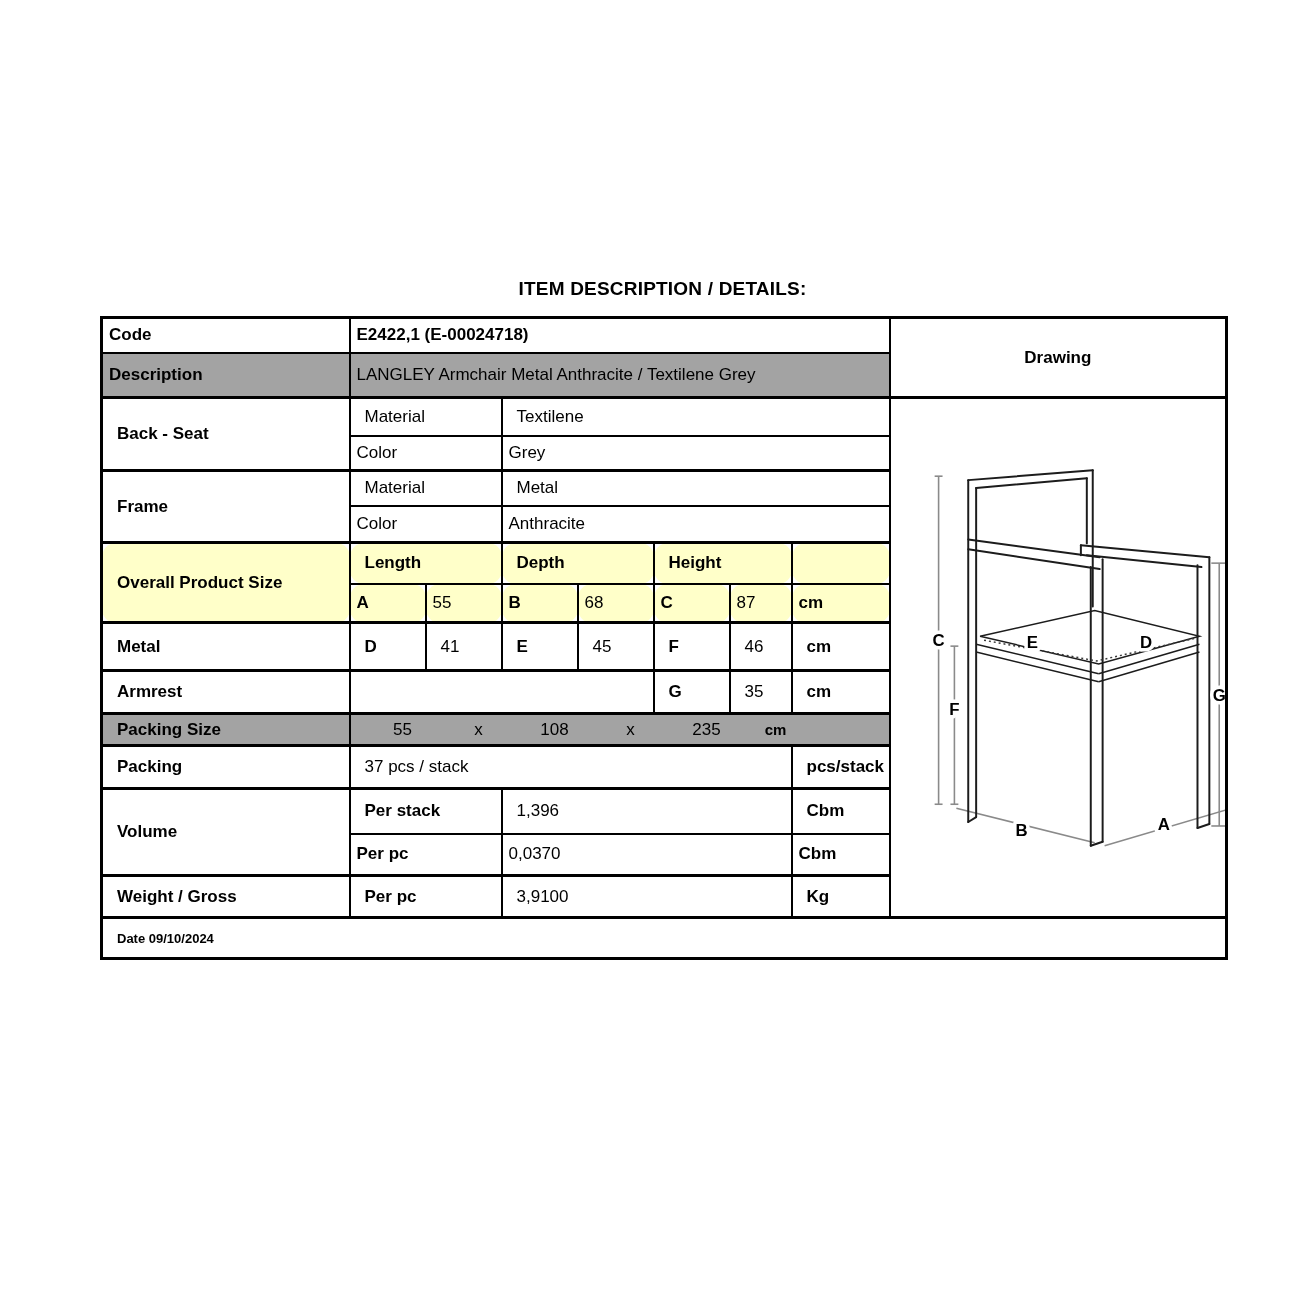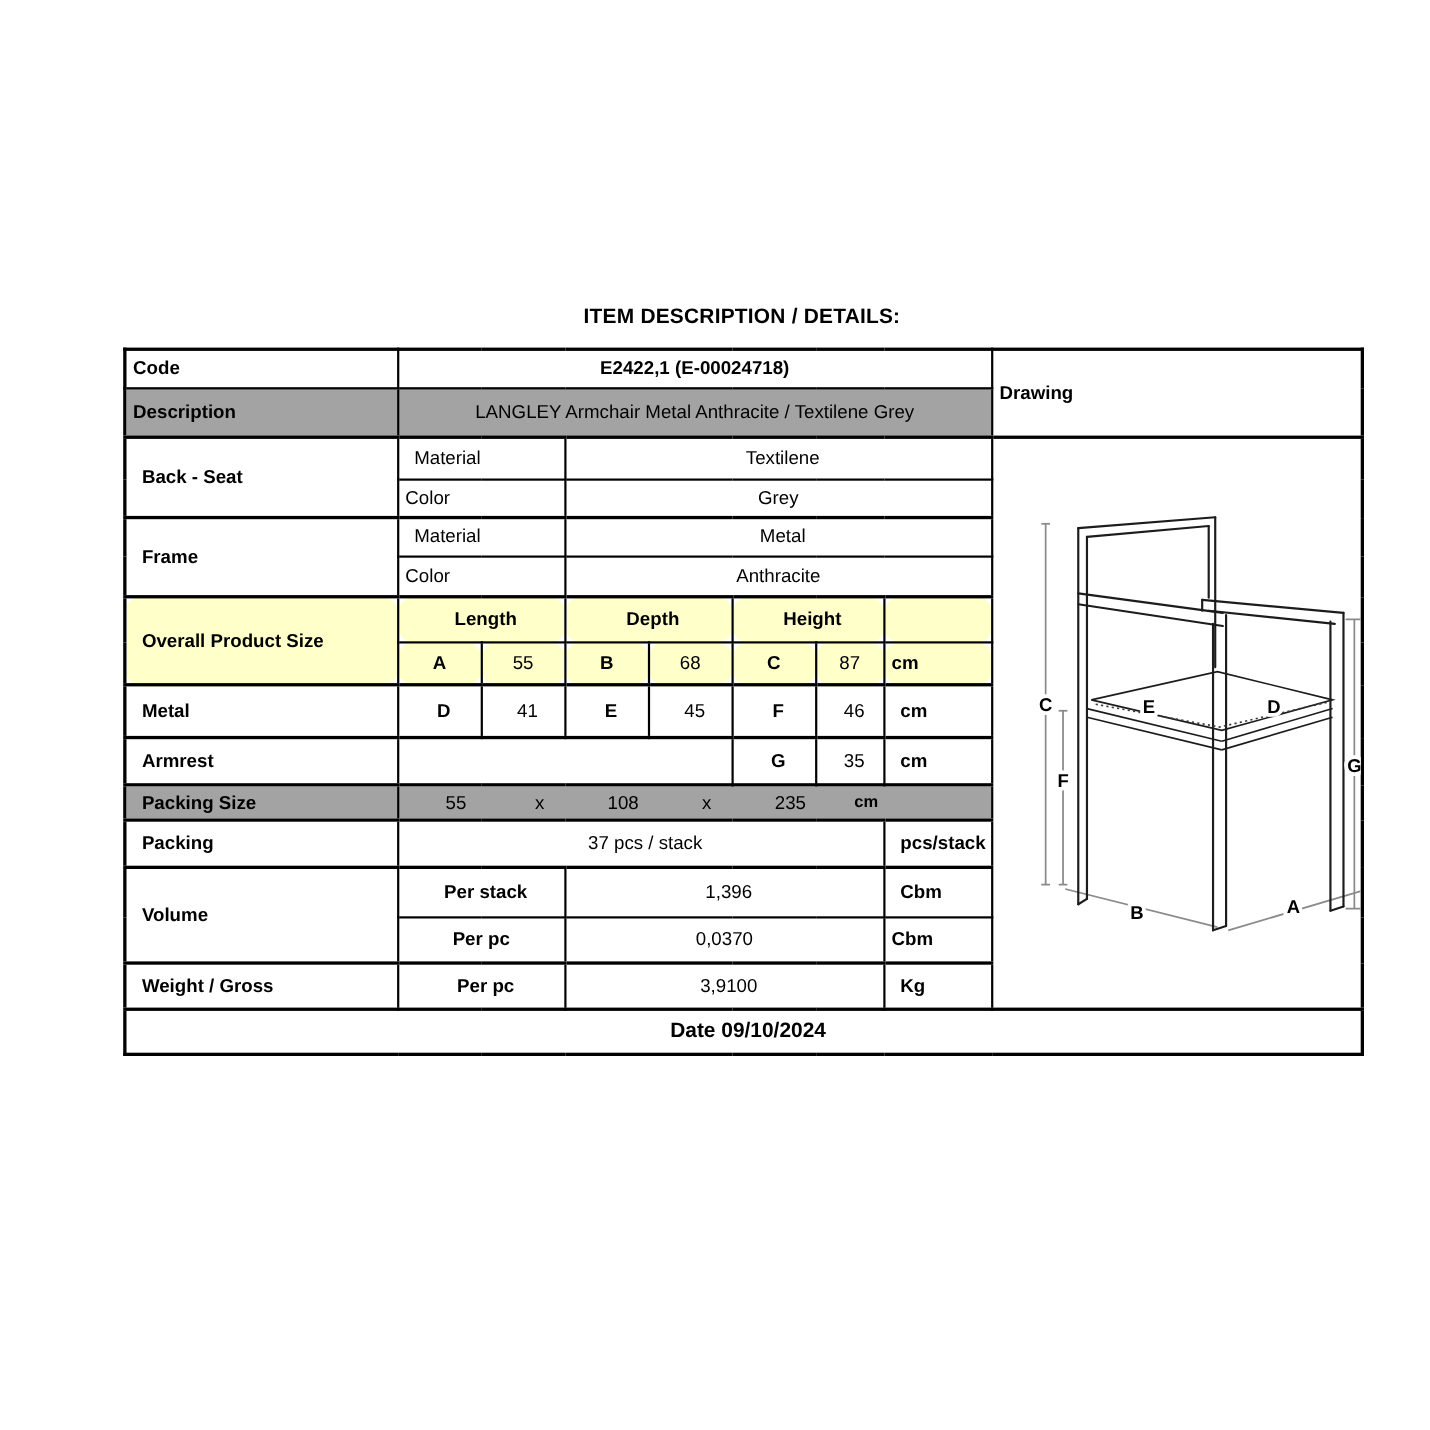--- a/index.html
+++ b/index.html
@@ -1,41 +1,41 @@
 <!DOCTYPE html>
 <html><head>
 <meta charset="utf-8">
 <style>
   html,body{margin:0;padding:0;}
   body{
     width:1300px;height:1300px;background:#ffffff;position:relative;
     font-family:"Liberation Sans", sans-serif;color:#000;
   }
-  .sheet{position:absolute;left:112px;top:279px;width:1125px;}
+  .sheet{position:absolute;left:100px;top:279px;width:1125px;}
   .title{
     text-align:center;font-weight:bold;font-size:19px;letter-spacing:.2px;
     margin:0 0 17px 0;line-height:20px;
   }
   table.spec{
     border-collapse:collapse;table-layout:fixed;width:1125px;
     border:3px solid #000;
   }
   table.spec td{
     border:2px solid #000;font-size:17px;padding:0 6px;
     overflow:hidden;white-space:nowrap;vertical-align:middle;
   }
   td.lbl{font-weight:bold;text-align:left;margin-left:28px;}
-  .ctr{text-align:center;}
+  .ctr{}
   .b{font-weight:bold;}
   td.unit{font-weight:bold;font-size:15px;}
   tr.bt td{border-top-width:3px;padding-left:14px;}
   td.yellow{background:#ffffc9;border-radius:14px;}
   td.gray{background:#a3a3a3;}
   td.draw{padding:0;vertical-align:top;background:#fff;}
-  td.drawhead{font-weight:bold;font-size:19px;text-align:left;}
+  td.drawhead{font-weight:bold;font-size:19px;text-align:center;}
   td.nopad{padding:0;}
   .psrow{display:flex;align-items:center;height:100%;}
   .psrow span{display:inline-block;text-align:center;}
   .ps-v{width:76px;}
   .ps-x{width:76px;}
   .ps-u{width:62px;font-weight:bold;font-size:15px;}
   svg.chair{display:block;}
   svg.chair text{
     font-family:"Liberation Sans", sans-serif;font-size:17px;font-weight:bold;
     fill:#000;paint-order:stroke;stroke:#ffffff;stroke-width:7px;
@@ -235,17 +235,17 @@
     </tr>
 
     <tr style="height:42px" class="bt">
       <td class="lbl">Weight / Gross</td>
       <td colspan="2" class="ctr b">Per pc</td>
       <td colspan="4" class="ctr">3,9100</td>
       <td class="unit">Kg</td>
     </tr>
 
     <tr style="height:41px" class="bt">
-      <td colspan="9" class="ctr b" style="font-size:19px">Date 09/10/2024</td>
+      <td colspan="9" class="ctr b" style="font-size:13px">Date 09/10/2024</td>
     </tr>
   </tbody>
     </table>
 </div>
 
 </body></html>

